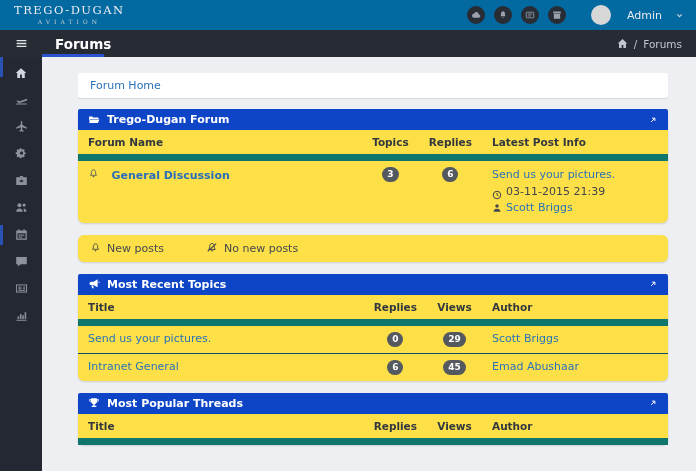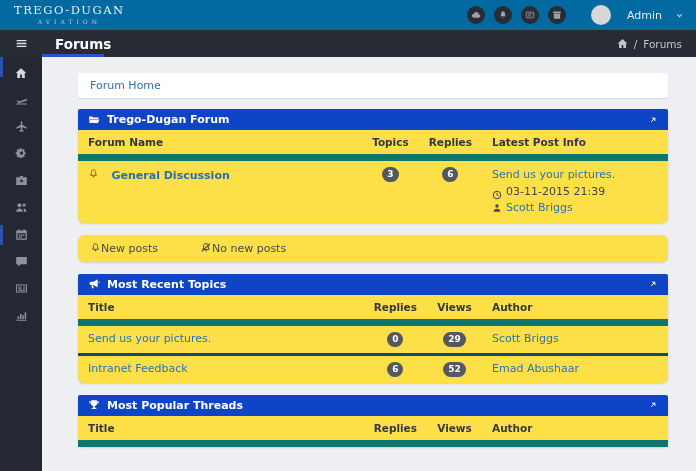--- a/index.html
+++ b/index.html
@@ -40,36 +40,36 @@
   .crumb-bar { background:#fff; border-radius:2px; box-shadow:0 1px 1px rgba(0,0,0,.1); padding:6px 12px; margin-bottom:11px; }
   .crumb-bar a { color:#2a72b8; }
 
   .panel { background:#fde047; border-radius:6px; box-shadow:0 1px 2px rgba(0,0,0,.14); margin-bottom:12px; }
   .panel-head { background:#0e45c6; color:#fff; display:flex; align-items:center; padding:4px 10px; border-radius:2px 2px 0 0; font-weight:bold; font-size:11px; min-height:20px; }
   .panel-head .head-icon { display:flex; margin-right:7px; }
   .panel-head .expand { margin-left:auto; display:flex; cursor:pointer; color:#fff; }
 
   table { width:100%; border-collapse:collapse; font-size:11px; }
   th { text-align:left; color:#33383f; font-size:10.5px; padding:6px 10px; border-bottom:7px solid #0f766e; }
-  td { padding:6px 10px; border-top:3px solid #0c4a6e; color:#434850; vertical-align:top; }
+  td { padding:6px 10px; border-top:1px solid #0c4a6e; color:#434850; vertical-align:top; }
   th.num, td.num { text-align:center; width:55px; }
   th.author-col, td.author-col { width:186px; }
   td a { color:#2a72b8; }
   .forum-link { color:#2a6db8; font-weight:bold; display:inline-flex; align-items:center; }
   .row-bell { color:#4a4f57; margin-right:9px; display:inline-flex; position:relative; top:1px; }
 
   .badge { display:inline-block; background:#54585f; color:#fff; font-size:9px; font-weight:bold; line-height:1; padding:3px 5px; border-radius:9px; min-width:8px; text-align:center; }
 
   .latest-cell div { line-height:1.5; }
   .latest-meta { color:#40454c; display:flex; align-items:flex-end; gap:4px; }
   .latest-meta .micon { display:flex; color:#3c4147; }
   .latest-author { display:flex; align-items:center; gap:4px; }
 
   .legend-body { display:flex; align-items:center; padding:7px 12px; color:#434850; }
-  .legend-item { display:flex; margin-right:42px; }
+  .legend-item { display:flex; gap:6px; margin-right:42px; }
   .legend-item .licon { display:flex; color:#3c4147; }
 
   svg { display:block; }
 </style>
 </head>
 <body>
 
 <div class="topbar">
   <div class="logo">
     <div class="l1">TREGO-DUGAN</div>
@@ -302,23 +302,23 @@
           </tr>
         </thead>
         <tbody>
           <tr>
             <td><a href="#">Send us your pictures.</a></td>
             <td class="num"><span class="badge">0</span></td>
             <td class="num"><span class="badge">29</span></td>
             <td class="author-col"><a href="#">Scott Briggs</a></td>
           </tr>
           <tr>
-            <td><a href="#">Intranet Feedback</a></td>
+            <td><a href="#">Intranet General</a></td>
             <td class="num"><span class="badge">6</span></td>
-            <td class="num"><span class="badge">52</span></td>
+            <td class="num"><span class="badge">45</span></td>
             <td class="author-col"><a href="#">Emad Abushaar</a></td>
           </tr>
         </tbody>
       </table>
     </div>
 
     <div class="panel">
       <div class="panel-head">
         <span class="head-icon">
           <svg width="12" height="12" viewBox="0 0 16 16" fill="currentColor">

